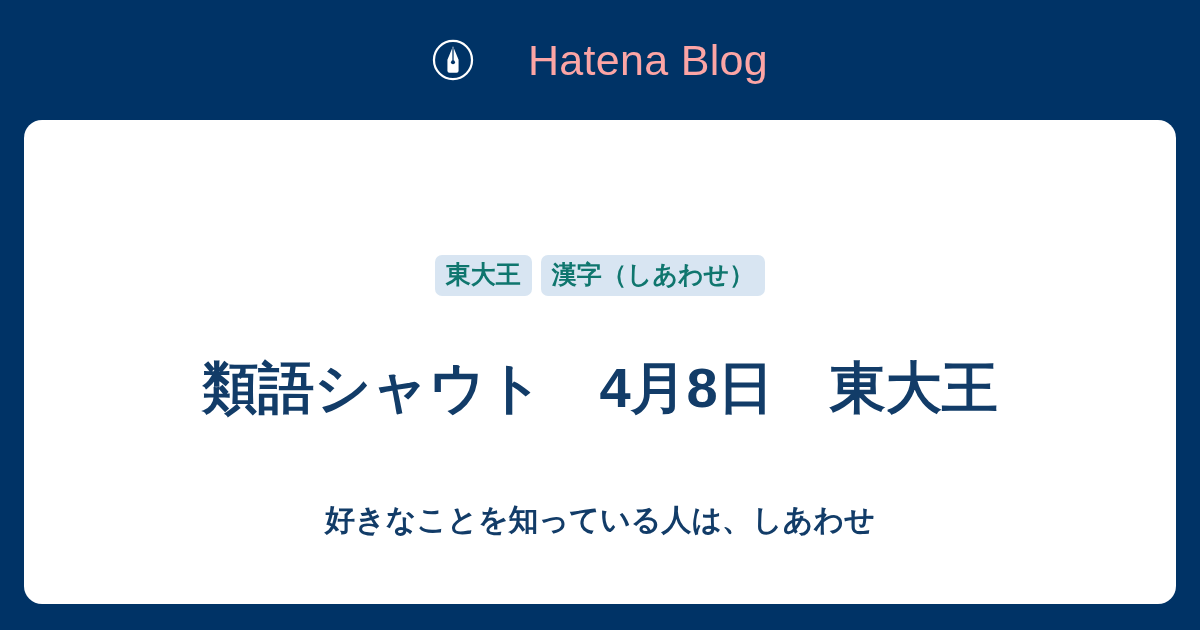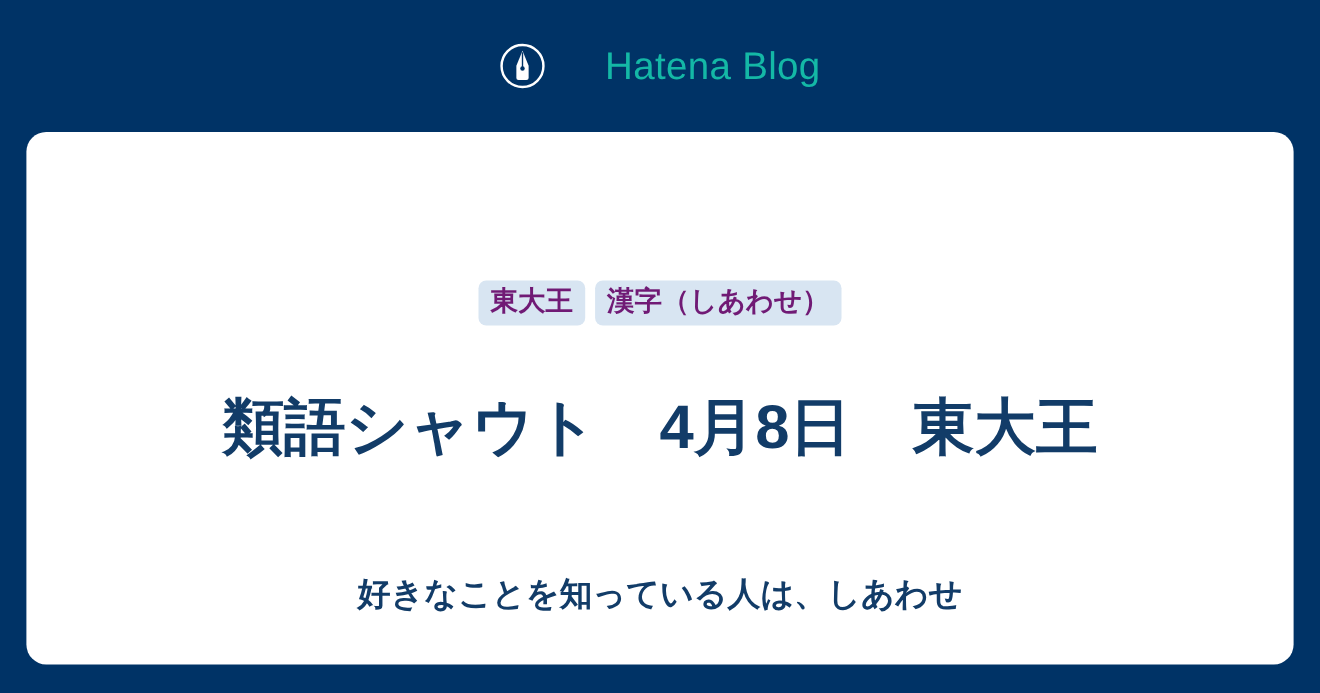--- a/index.html
+++ b/index.html
@@ -34,22 +34,22 @@
     justify-content: center;
     gap: 14px;
   }
   .brand-logo {
     width: 42px;
     height: 42px;
     flex: 0 0 auto;
     display: block;
   }
   .brand-name {
-    color: #14b8a6;
-    font-size: 35px;
+    color: #fca5a5;
+    font-size: 43px;
     line-height: 1;
     font-weight: 300;
     letter-spacing: 0.3px;
     white-space: nowrap;
     margin-left: 40px;
   }
 
   
   .content-card {
     position: absolute;
@@ -74,21 +74,21 @@
     display: flex;
     justify-content: center;
     align-items: center;
     gap: 9px;
     flex-wrap: wrap;
     padding: 0 40px;
     box-sizing: border-box;
   }
   .tag {
     background: #d8e5f2;
-    color: #701a75;
+    color: #0f766e;
     font-size: 25px;
     font-weight: 700;
     line-height: 1;
     padding: 7px 11px 9px 11px;
     border-radius: 7px;
     white-space: nowrap;
   }
 
   
   .entry-title {
@@ -103,21 +103,21 @@
     font-size: 56px;
     font-weight: 700;
     line-height: 1.22;
     letter-spacing: 0px;
     word-break: break-word;
   }
 
   
   .blog-title {
     position: absolute;
-    bottom: 44px;
+    bottom: 65px;
     left: 0;
     width: 100%;
     padding: 0 50px;
     box-sizing: border-box;
     text-align: center;
     color: #123c68;
     font-size: 30px;
     font-weight: 700;
     line-height: 1.3;
     word-break: break-word;

